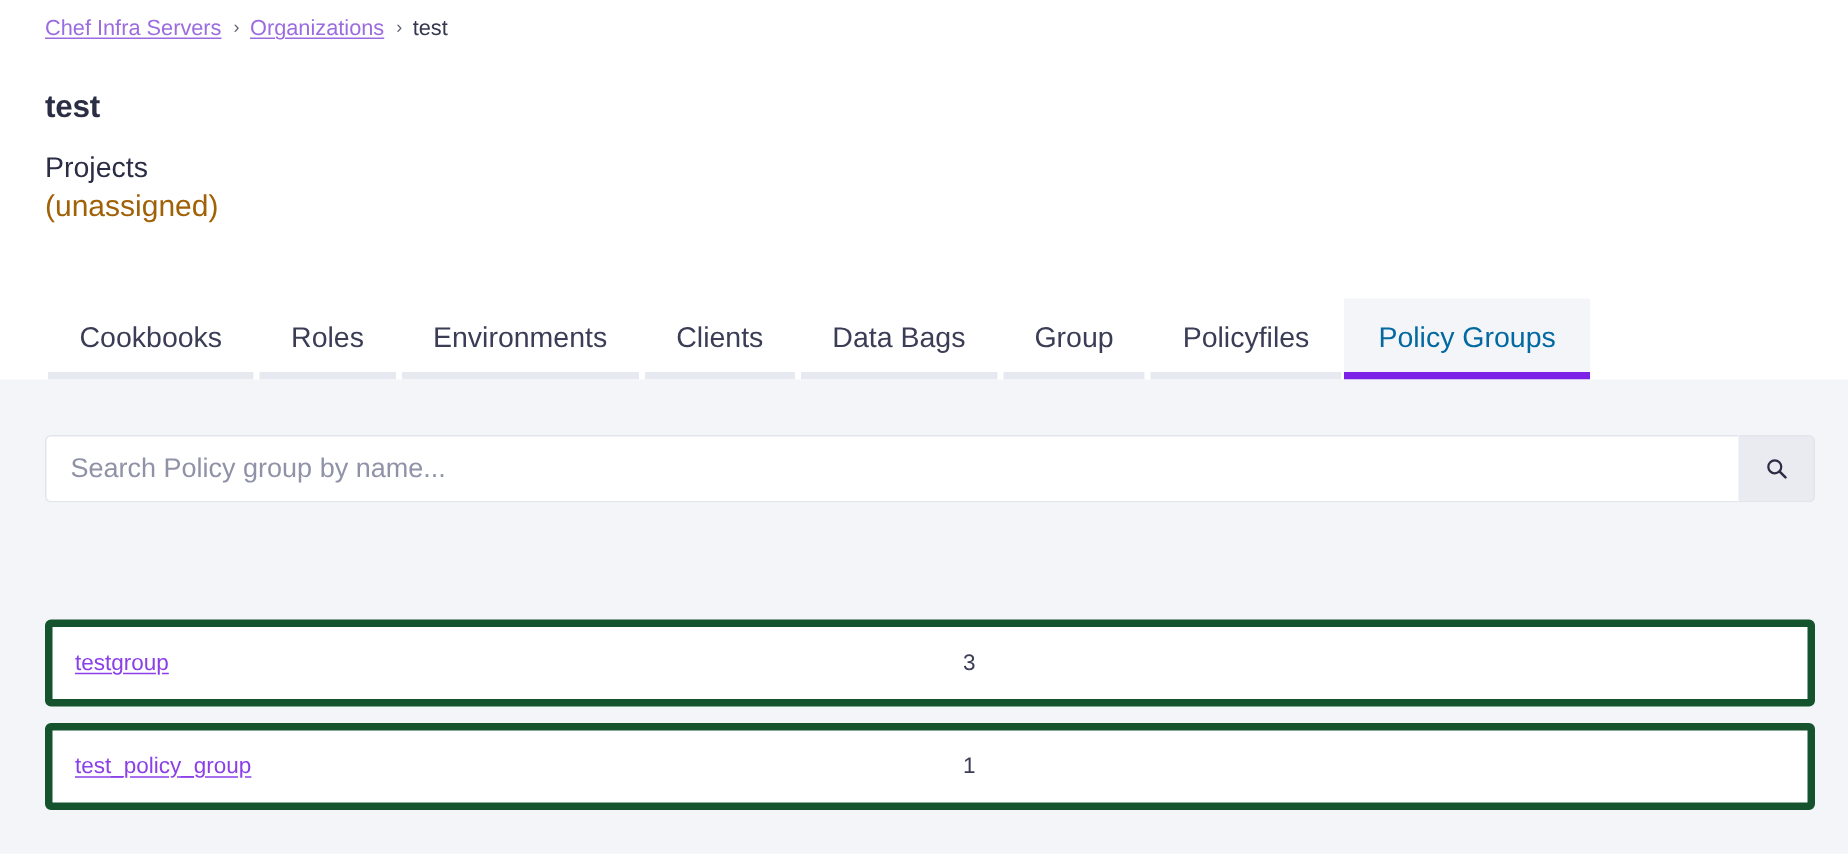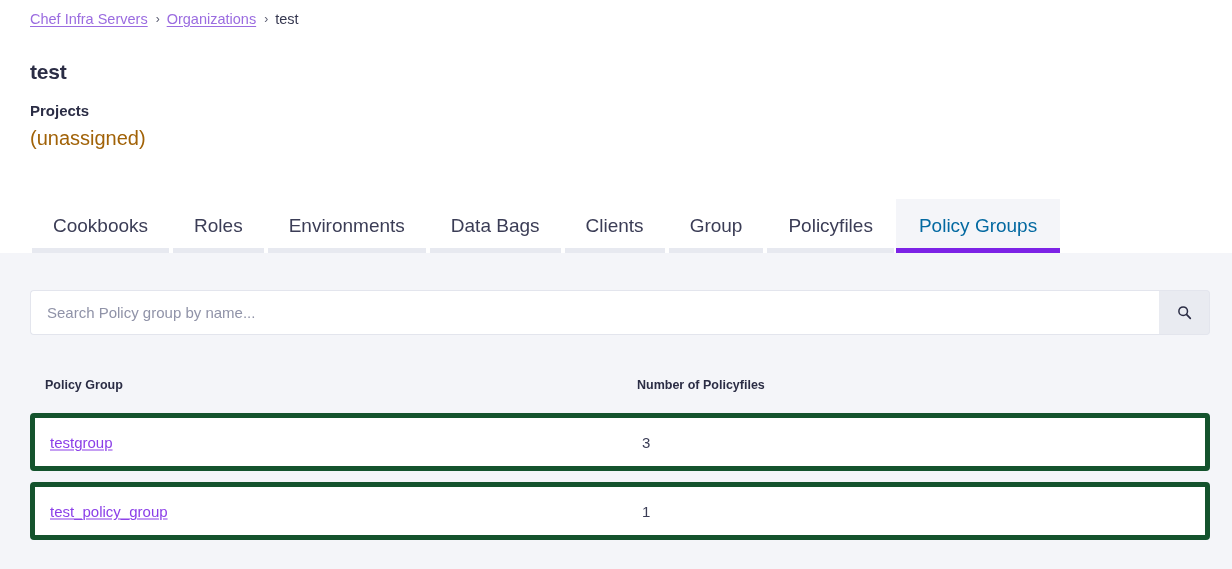--- a/index.html
+++ b/index.html
@@ -58,22 +58,22 @@
     font-size: 21px;
     font-weight: bold;
     letter-spacing: -0.2px;
     color: #2b2d45;
   }
 
   .projects-label {
     position: absolute;
     left: 30px;
     top: 102px;
-    font-size: 15px;
-    font-weight: bold;
+    font-size: 19px;
+    font-weight: normal;
     color: #2b2d45;
   }
 
   .projects-value {
     position: absolute;
     left: 30px;
     top: 127px;
     font-size: 20px;
     color: #a16207;
   }
@@ -143,21 +143,21 @@
   }
 
   .search-input {
     flex: 1;
     height: 45px;
     border: 1px solid #e3e5ed;
     border-right: none;
     border-radius: 4px 0 0 4px;
     background: #ffffff;
     padding: 0 16px;
-    font-size: 15px;
+    font-size: 18px;
     font-family: inherit;
     color: #c2410c;
     outline: none;
   }
   .search-input::placeholder {
     color: #9093a8;
   }
 
   .search-button {
     width: 51px;
@@ -239,22 +239,22 @@
   </div>
 
   <div class="page-title">test</div>
   <div class="projects-label">Projects</div>
   <div class="projects-value">(unassigned)</div>
 
   <div class="tabs">
     <button class="tab">Cookbooks</button>
     <button class="tab">Roles</button>
     <button class="tab">Environments</button>
+    <button class="tab">Clients</button>
     <button class="tab">Data Bags</button>
-    <button class="tab">Clients</button>
     <button class="tab">Group</button>
     <button class="tab">Policyfiles</button>
     <button class="tab active">Policy Groups</button>
   </div>
 
 </div>
 
 <div class="panel">
 
   <div class="search-row">
@@ -262,24 +262,20 @@
     <button class="search-button">
       <span>
         <svg width="15" height="15" viewBox="0 0 16 16" fill="none" xmlns="http://www.w3.org/2000/svg">
           <circle cx="6.6" cy="6.6" r="4.6" stroke="#2b2d45" stroke-width="1.6"></circle>
           <line x1="10.1" y1="10.1" x2="14.2" y2="14.2" stroke="#2b2d45" stroke-width="1.8" stroke-linecap="round"></line>
         </svg>
       </span>
     </button>
   </div>
 
-  <div class="table-head">
-    <div class="th col-name">Policy Group</div>
-    <div class="th col-count">Number of Policyfiles</div>
-  </div>
 
   <div class="rows">
 
     <div class="row">
       <div class="cell-name">
         <a href="#">testgroup</a>
       </div>
       <div class="cell-count">3</div>
     </div>
 

